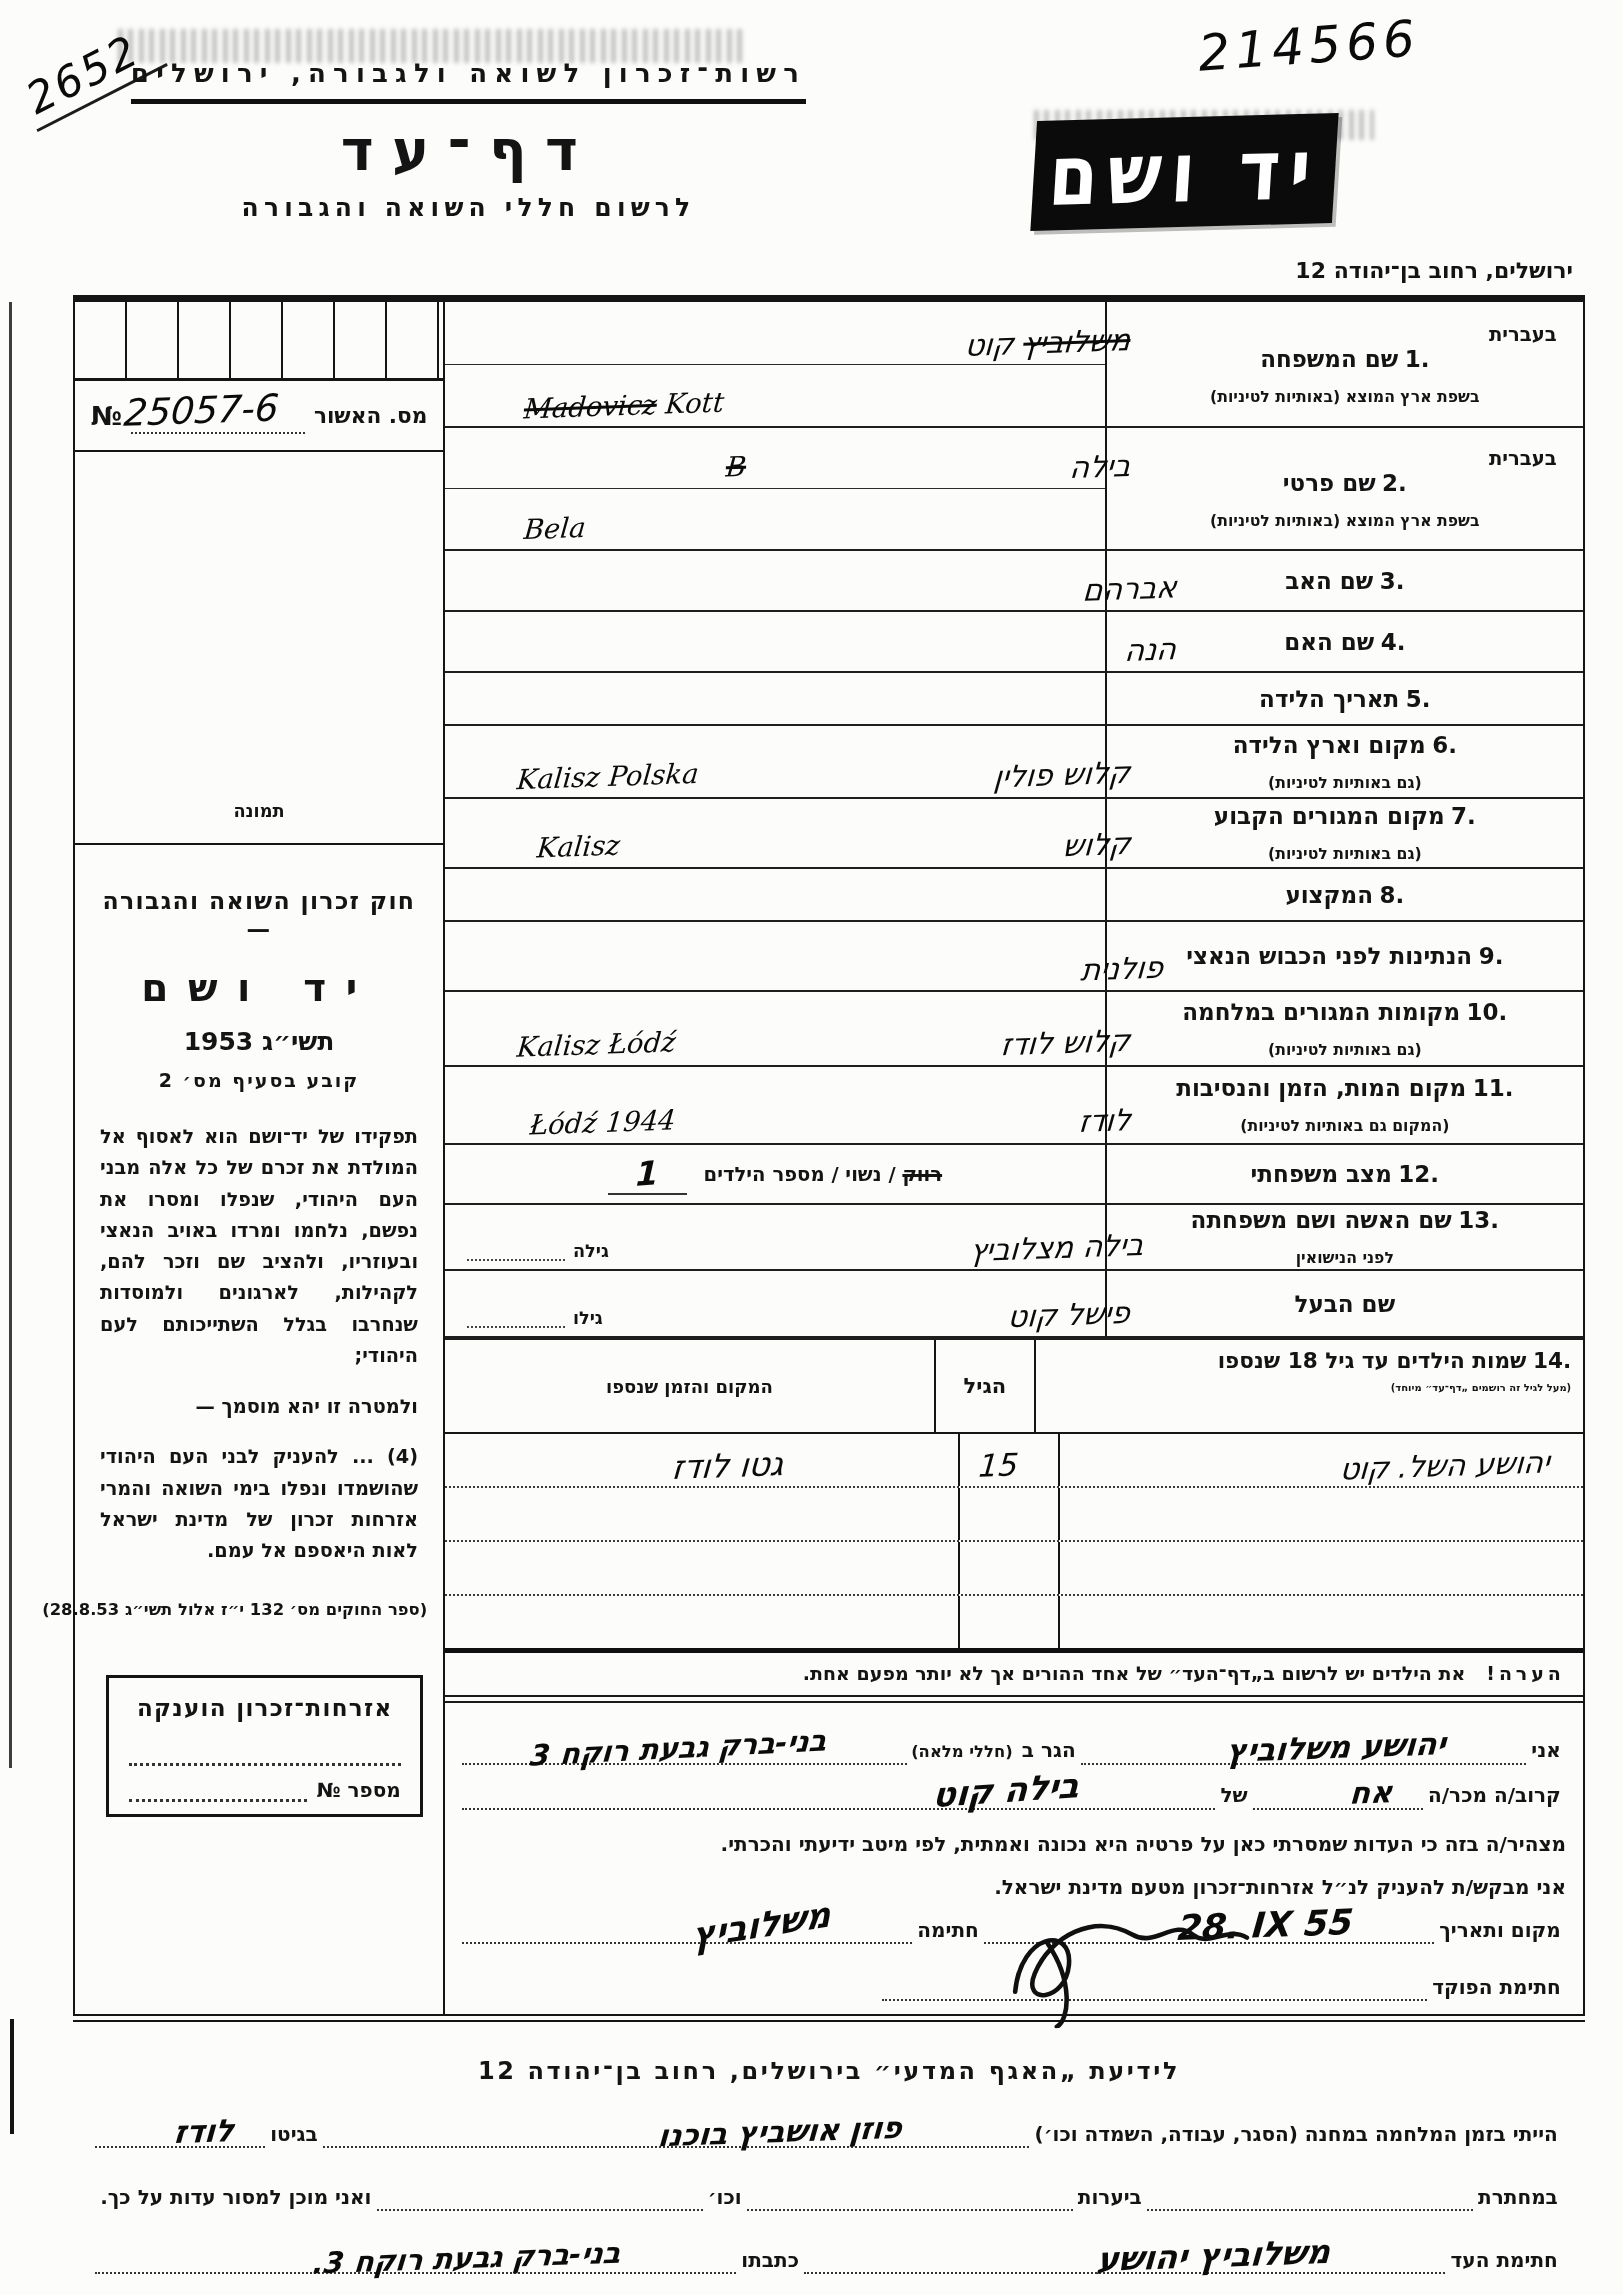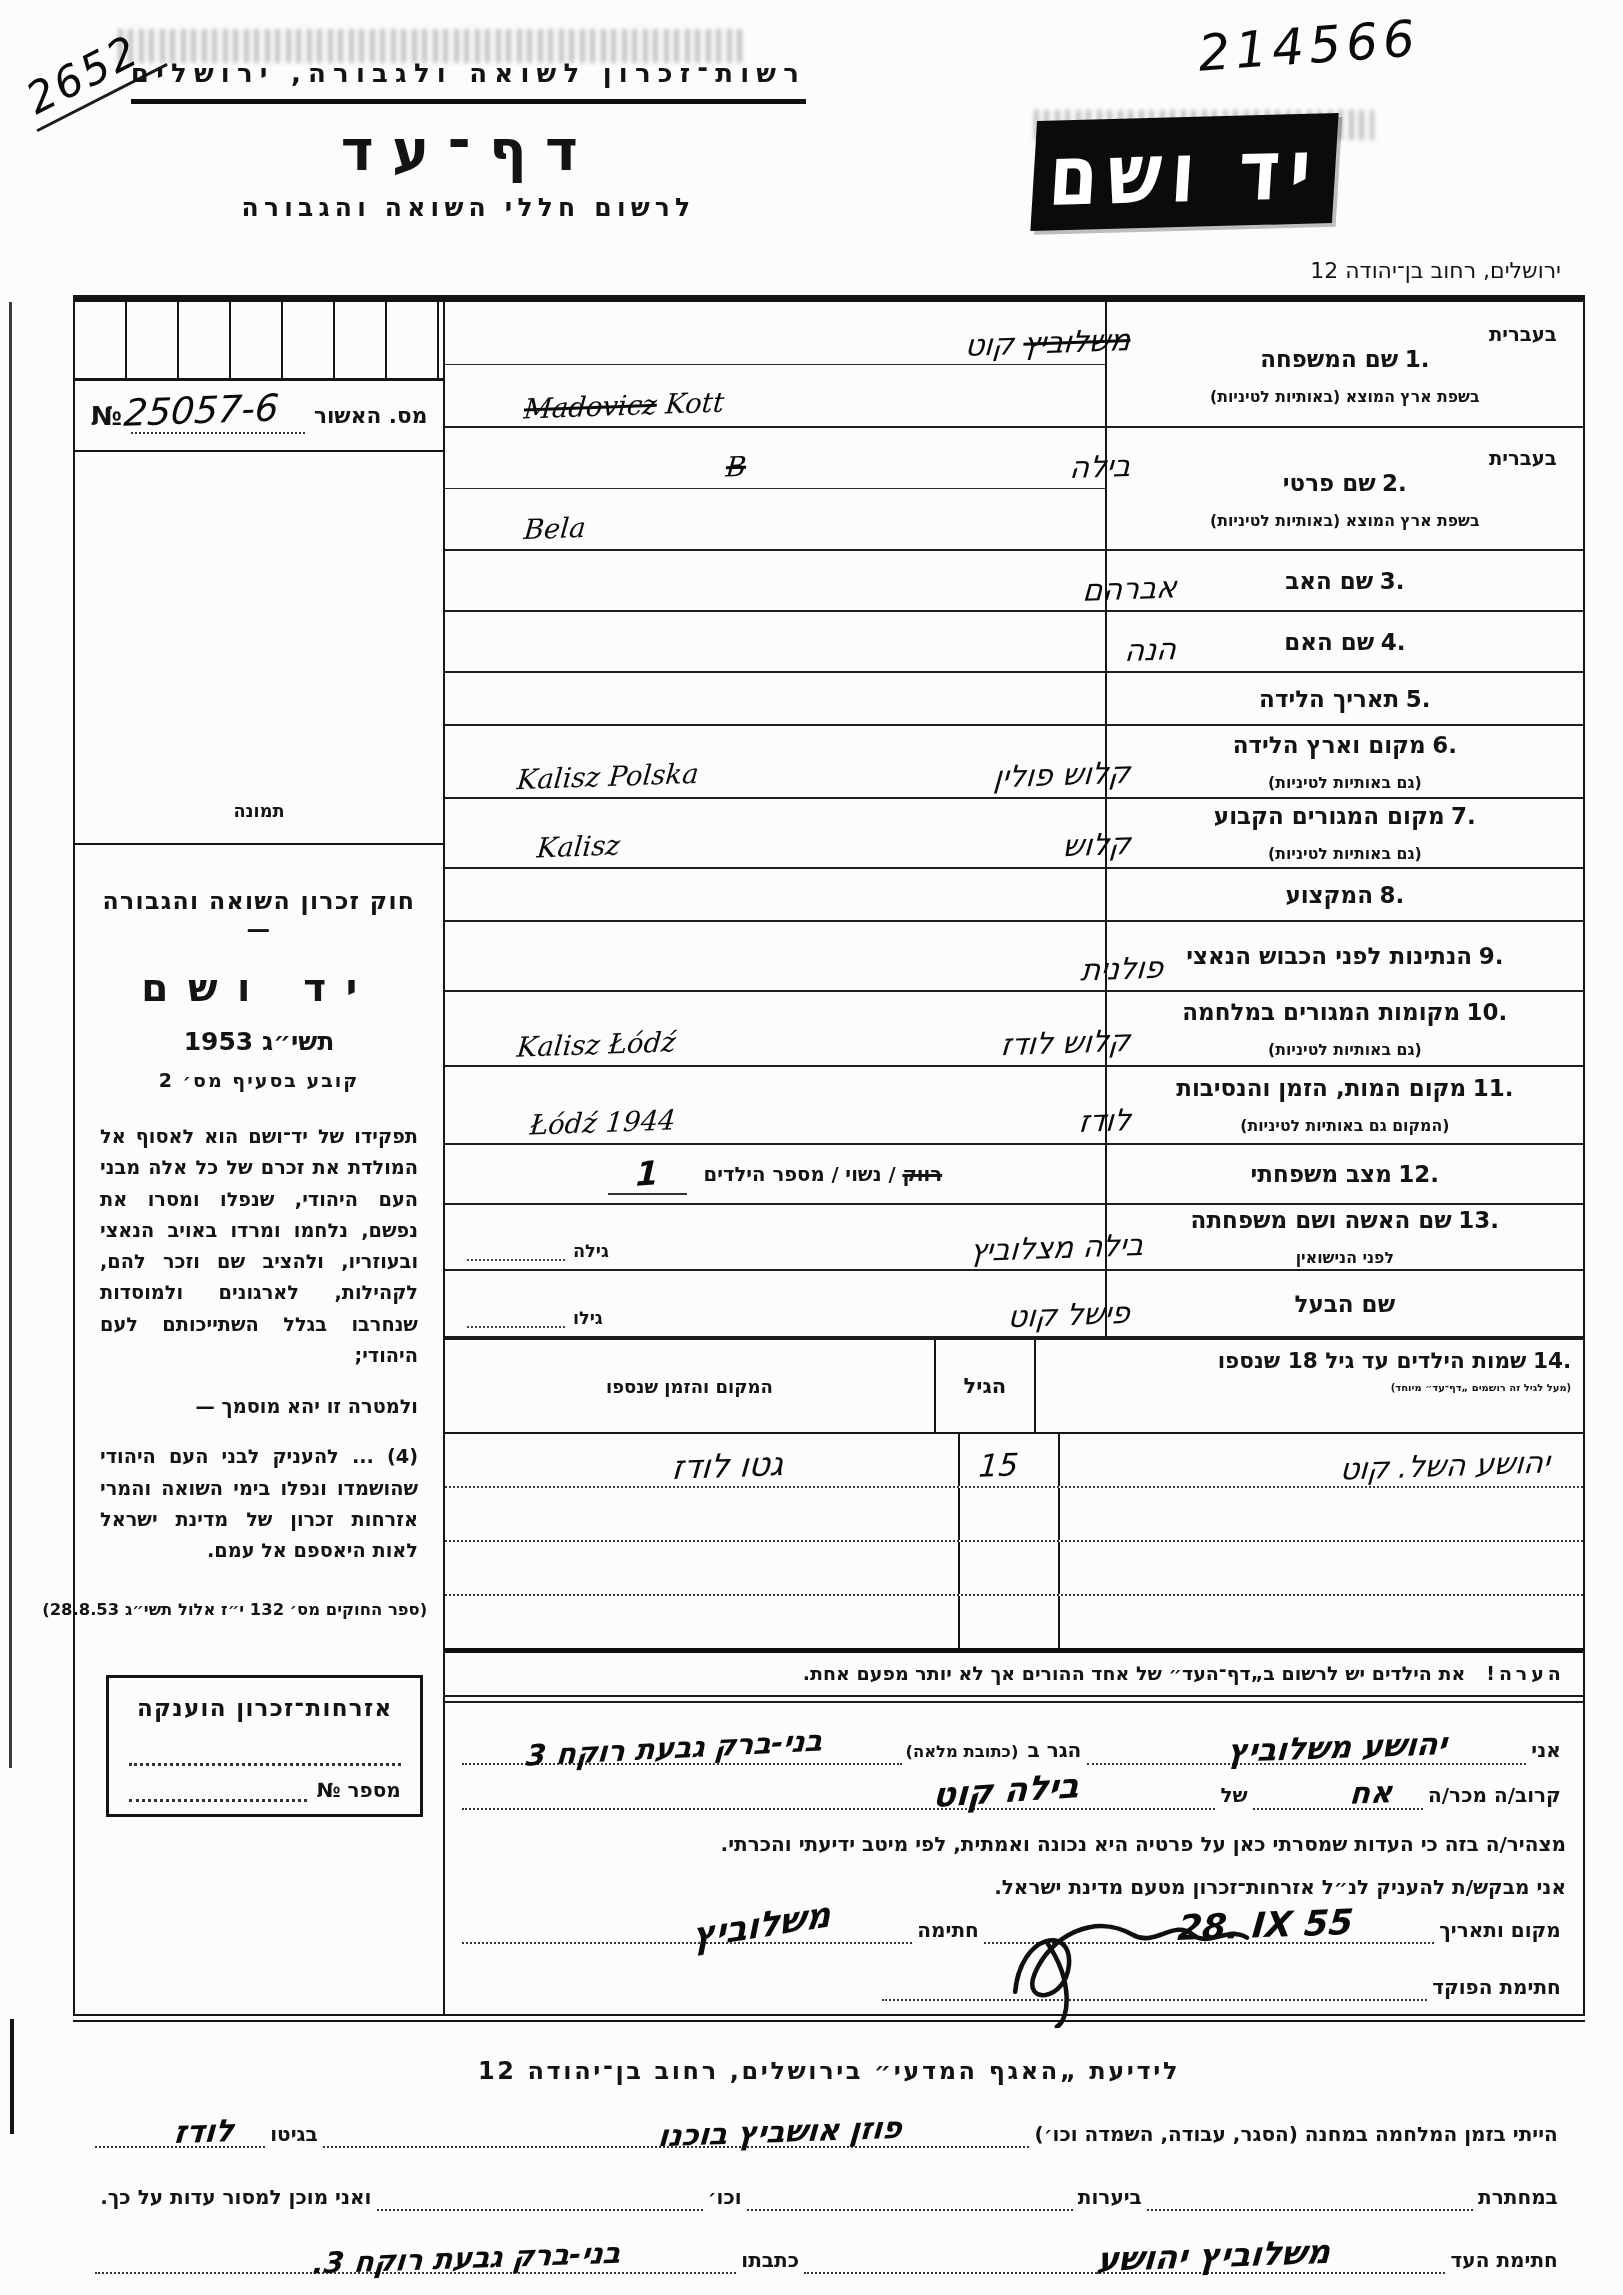--- a/index.html
+++ b/index.html
@@ -26,21 +26,21 @@
   .smudge2{right:249px;top:110px;width:340px;height:30px;}
   .head-center{position:absolute;left:79px;top:58px;width:779px;text-align:center;}
   .authority{display:inline-block;font-size:26px;font-weight:bold;letter-spacing:7.2px;
       border-bottom:5.9px solid #101010;padding-bottom:10.5px;}
   .doc-title{margin-top:14.4px;font-size:56px;font-weight:bold;letter-spacing:18.3px;}
   .doc-subtitle{margin-top:10.5px;font-size:25px;font-weight:bold;letter-spacing:5.2px;}
   .logo{position:absolute;right:288px;top:117px;width:301px;height:110px;background:#0b0b0b;
       transform:skewX(-5deg) rotate(-1.5deg);display:flex;align-items:center;justify-content:center;
       box-shadow:3.9px 3.9px 0 rgba(0,0,0,.25);}
   .logo span{color:#fff;font-weight:bold;font-size:71px;letter-spacing:9.2px;transform:scaleY(1.18);}
-  .logo-address{position:absolute;right:62px;top:258px;font-size:22px;font-weight:normal;}
+  .logo-address{position:absolute;right:50px;top:258px;font-size:22px;font-weight:bold;}
 
   
   .frame{margin:0 38px 0 73px;border:2.6px solid #151515;border-top-width:7.2px;border-bottom-width:2px;}
   .main{display:flex;direction:ltr;align-items:stretch;}
   .left-col{width:368px;border-right:2.6px solid #151515;flex:none;}
   .ruler{height:76px;border-bottom:3.3px solid #151515;
       background:repeating-linear-gradient(to right,transparent 0 50px,#141414 50px 52px);}
   .cert{height:69px;border-bottom:2.6px solid #151515;display:flex;align-items:center;
       padding:0 15.7px;gap:9.2px;}
   .cert-label{font-size:21.6px;font-weight:bold;}
@@ -403,21 +403,21 @@
         </div>
         <div class="decl-sep"></div>
 
         <div class="decl">
           <div class="dline">
             <span class="lbl">אני</span>
             <span class="dots">
                 <span class="hw w-name">יהושע משלוביץ</span>
               </span>
             <span class="lbl">הגר ב</span>
-            <span class="hint">(כתובת מלאה)</span>
+            <span class="hint">(חללי מלאה)</span>
             <span class="dots">
                 <span class="hw w-addr">בני-ברק גבעת רוקח 3</span>
               </span>
           </div>
           <div class="dline">
             <span class="lbl">קרוב/ה מכר/ה</span>
             <span class="dots short">
                 <span class="hw w-rel">אח</span>
               </span>
             <span class="lbl">של</span>

